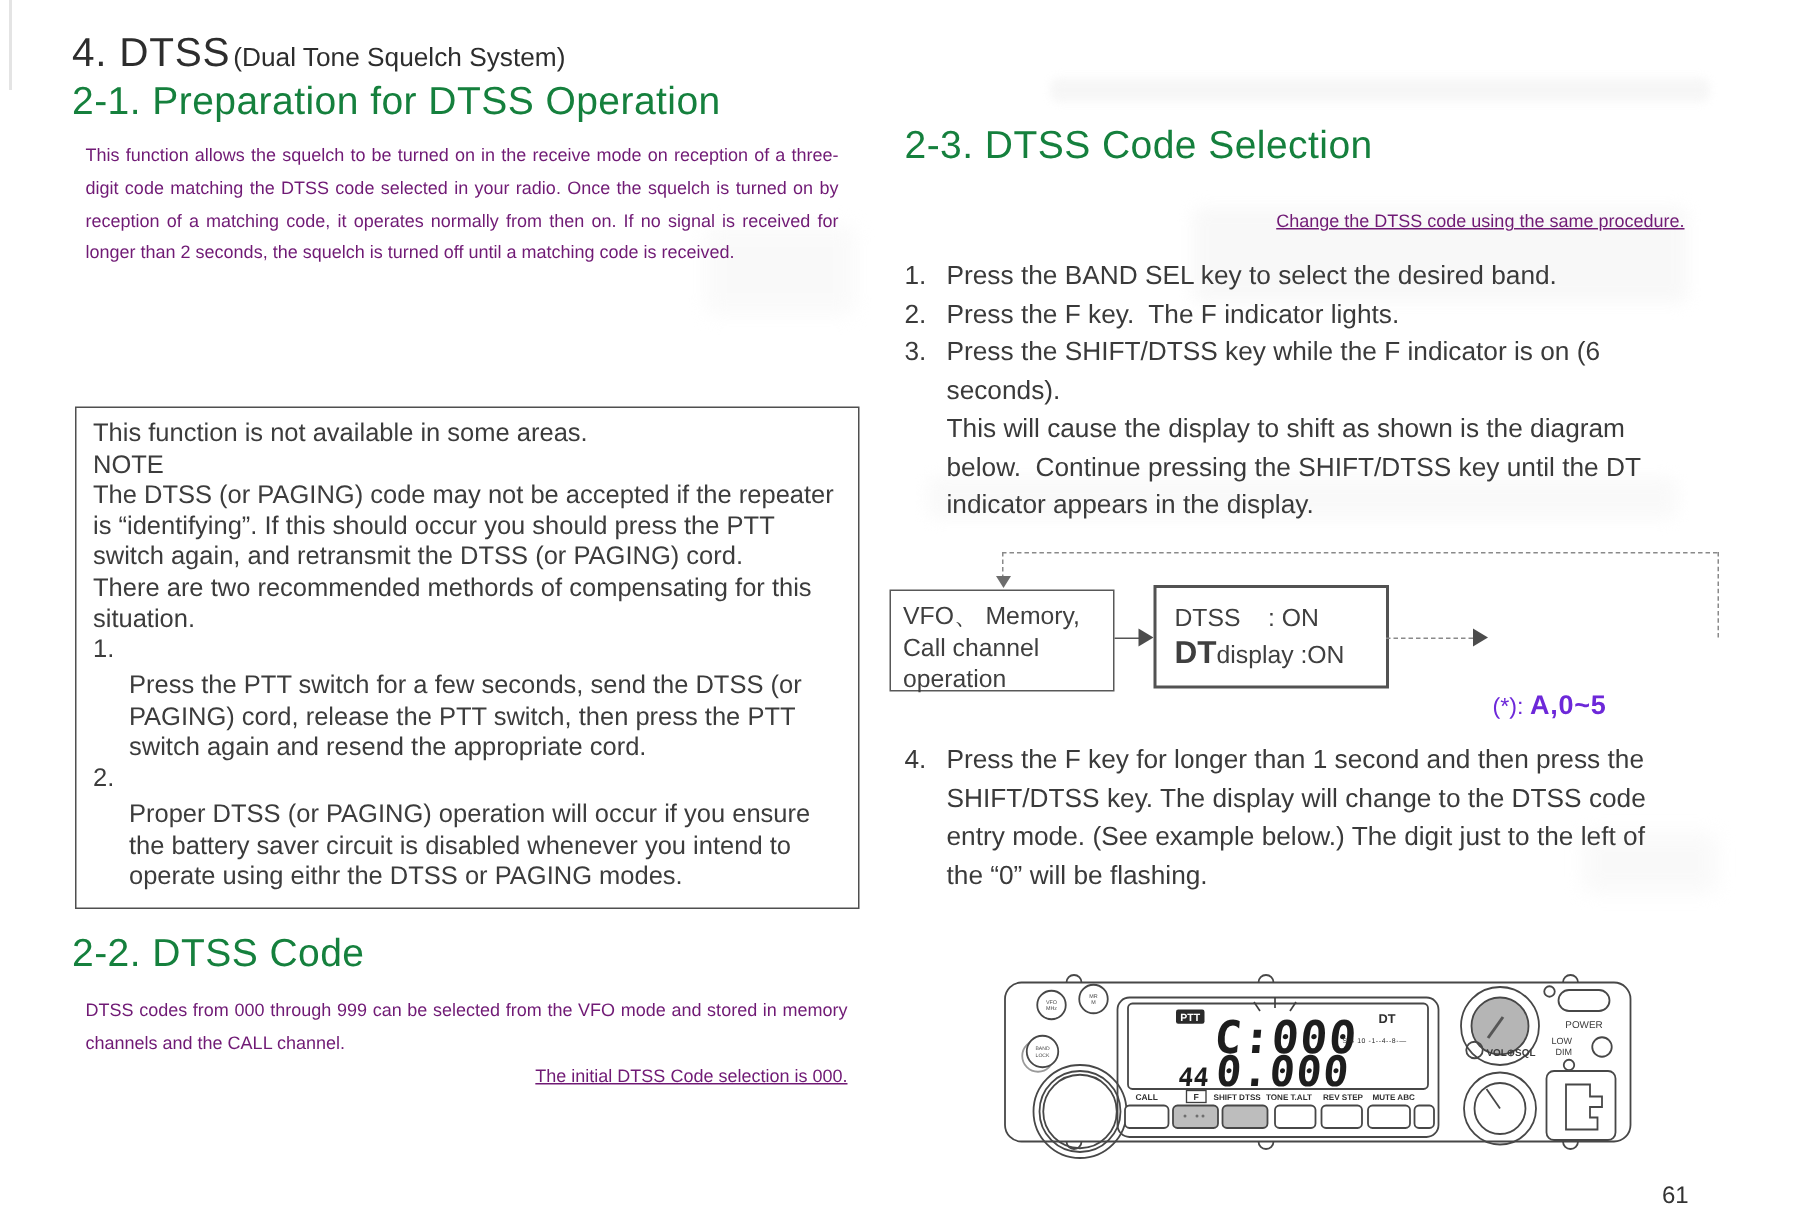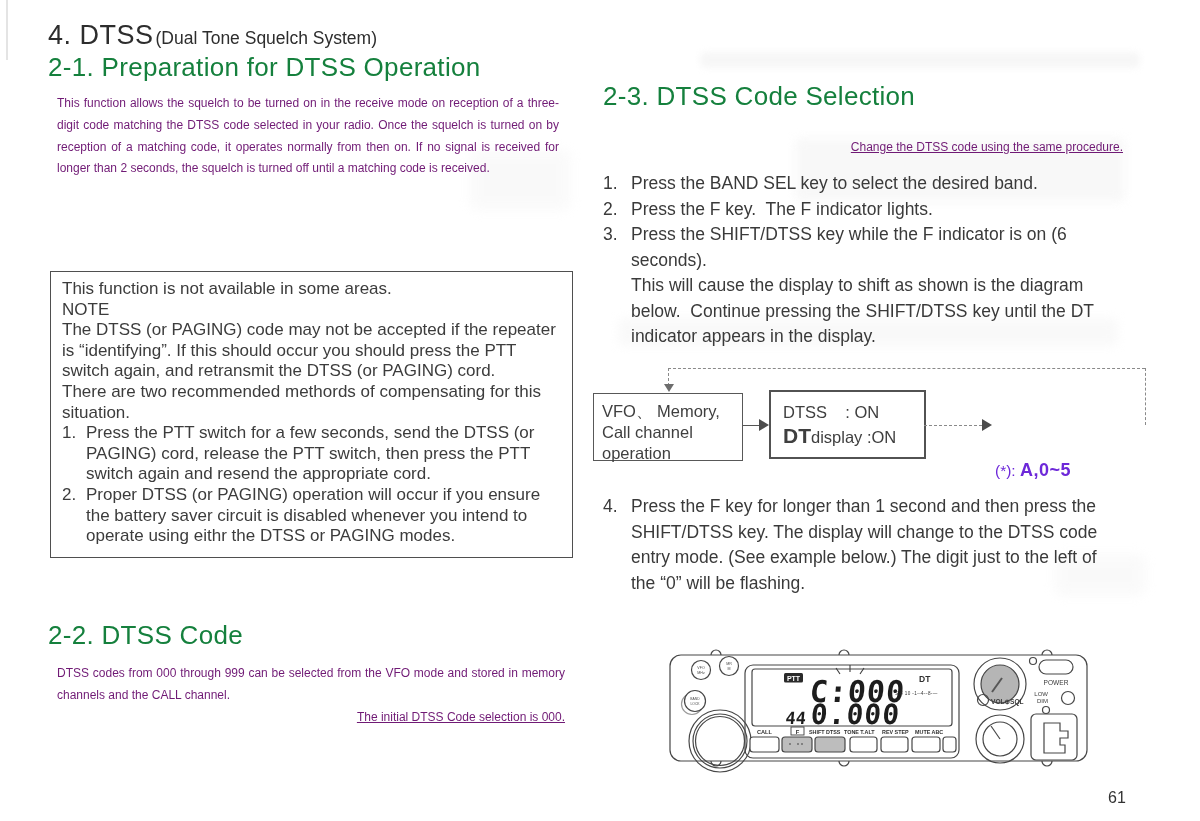--- a/index.html
+++ b/index.html
@@ -13,21 +13,21 @@
   .chapter .big{font-size:27px;letter-spacing:.5px;}
   .chapter .small{font-size:17.5px;margin-left:2px;}
   h2.sec{font-size:26px;font-weight:normal;color:#15803d;margin:0;letter-spacing:.3px;}
   
   .body-par{font-size:12px;line-height:21.8px;text-align:justify;color:#701a75;}
   .plain{text-align:right;text-decoration:underline;}
   
   .notebox{border:1.6px solid #4f4f4f;padding:7px 10px 10px 11px;font-size:17px;line-height:20.6px;color:#3c3c3c;background:#fff;}
   .notebox .row{display:flex;}
   .notebox .num{width:24px;flex:none;}
-  .notebox .itxt{flex:1;}
+  .notebox .itxt{flex:1;margin-top:24px;}
   
   .step{display:flex;font-size:17.5px;line-height:25.5px;color:#3a3a3a;}
   .step .num{width:28px;flex:none;}
   .step .txt{width:472px;white-space:pre-wrap;}
   
   .dgm{z-index:1;}
   .dgm .box{position:absolute;background:#fff;font-size:16.5px;color:#3f3f3f;}
   .dgm .b1{border:1.6px solid #585858;padding:7px 8px;line-height:21px;}
   .dgm .b2{border:2.2px solid #525252;padding:8px 12px;line-height:24px;}
   .dgm .b3{border:1.6px dashed #6a6a6a;padding:8px 10px;line-height:24px;}

